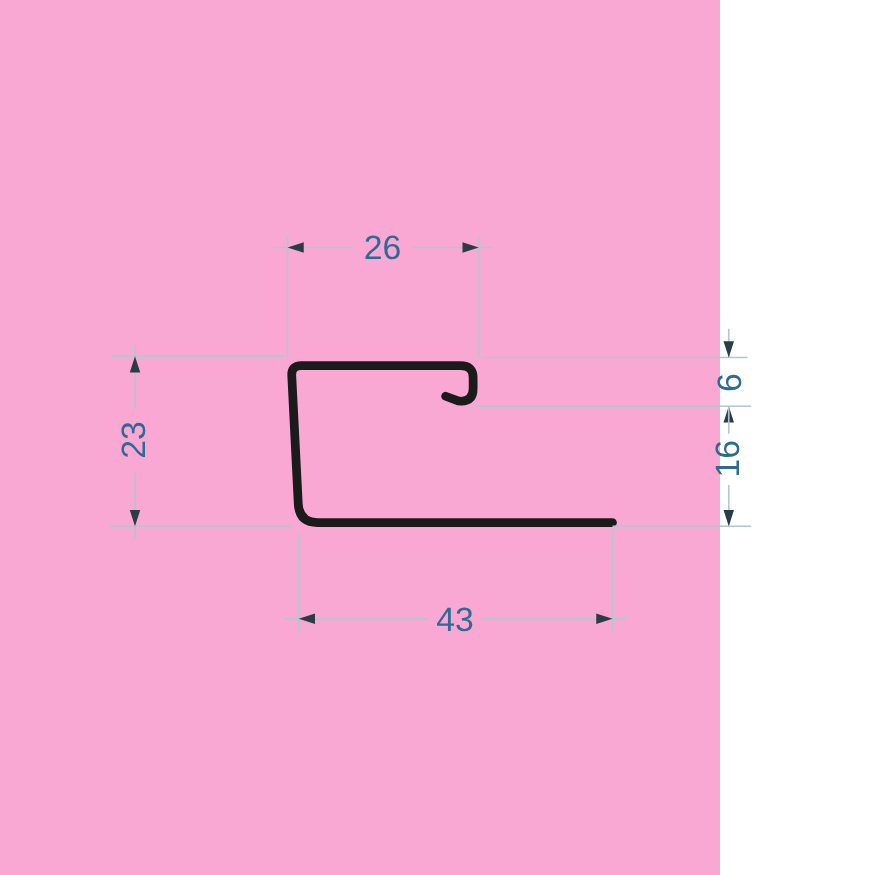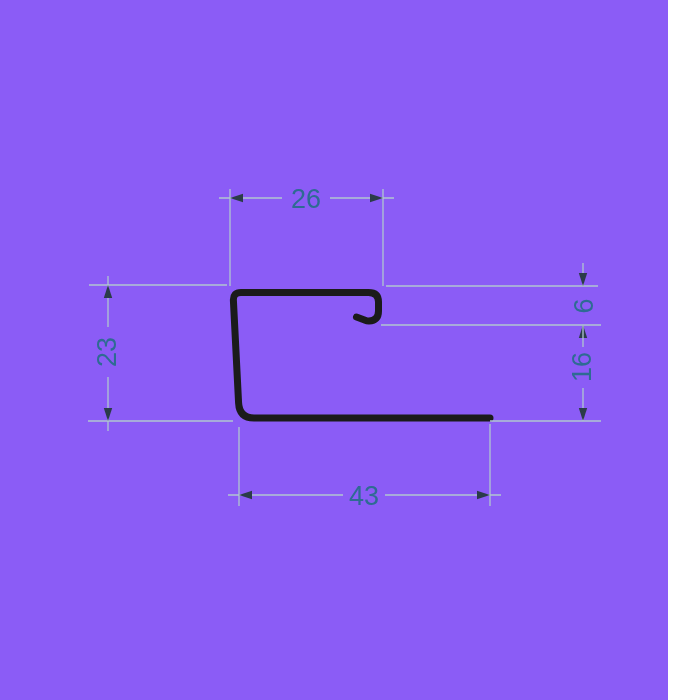--- a/index.html
+++ b/index.html
@@ -6,23 +6,23 @@
     margin: 0;
     padding: 0;
     background: #ffffff;
     width: 700px;
     height: 700px;
     overflow: hidden;
     font-family: "Liberation Sans", sans-serif;
   }
   .stage {
     position: relative;
-    width: 668px;
+    width: 576px;
     height: 700px;
-    background: #8b5cf6;
+    background: #f9a8d4;
   }
   svg { display: block; }
   .profile {
     stroke: #1b1b1b;
     stroke-width: 7;
     fill: none;
     stroke-linejoin: round;
     stroke-linecap: round;
   }
   .dim-line {

